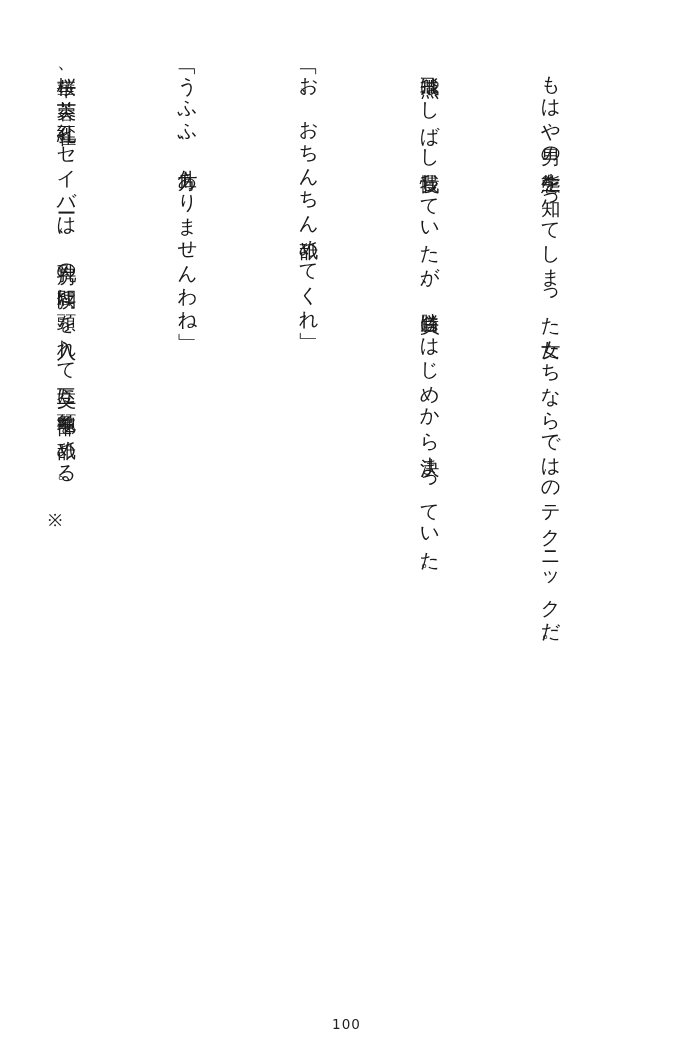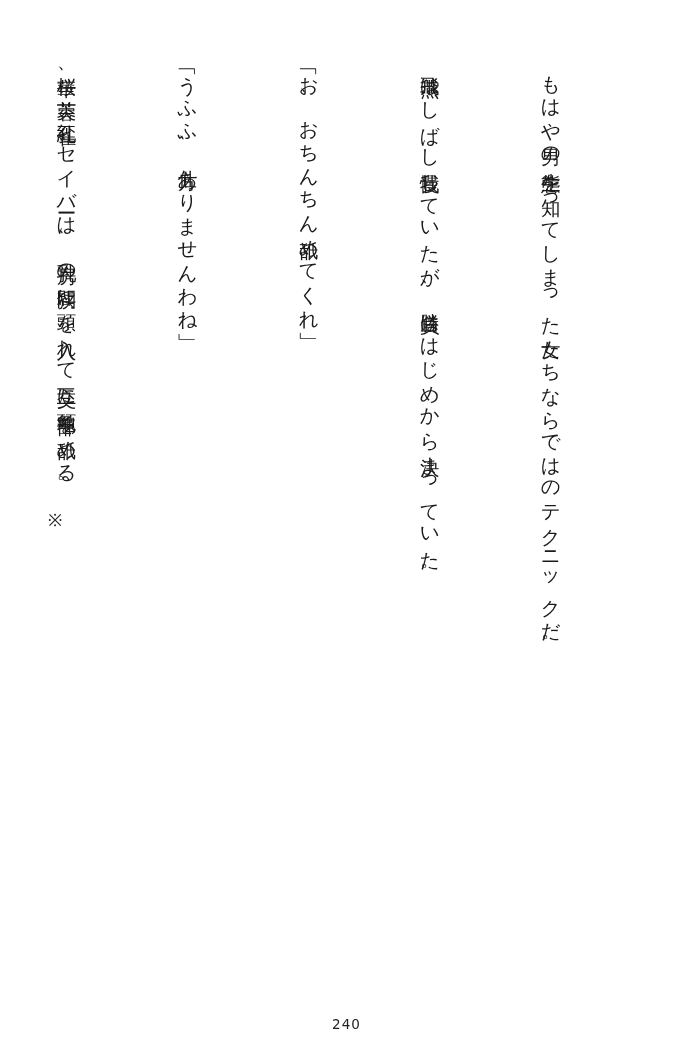--- a/index.html
+++ b/index.html
@@ -78,15 +78,15 @@
     
     
     
     
     
     
   </div>
 
   <div class="marker">※</div>
 
-  <div class="folio">240</div>
+  <div class="folio">100</div>
 
 </div>
 
 </body></html>

